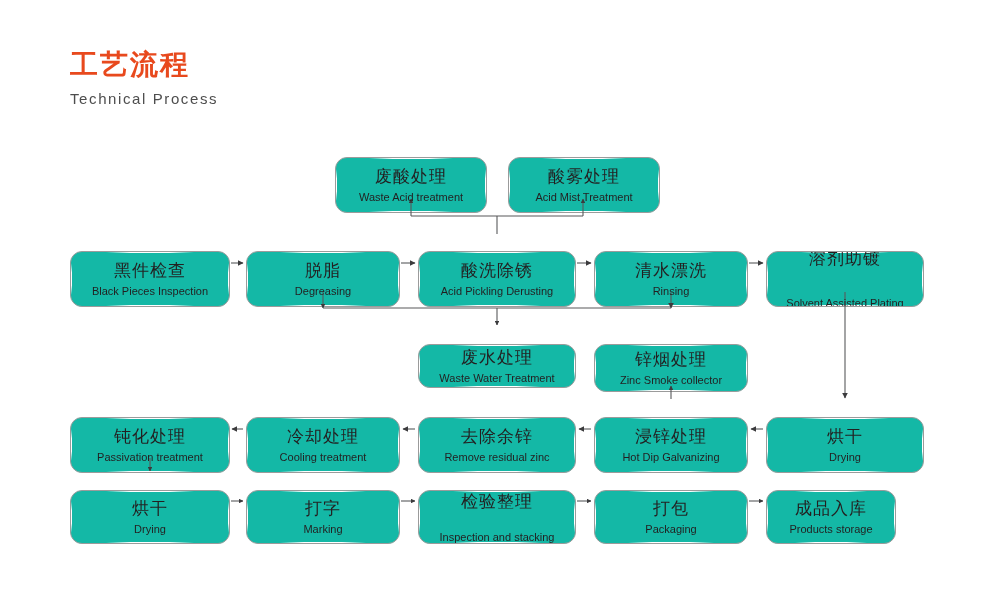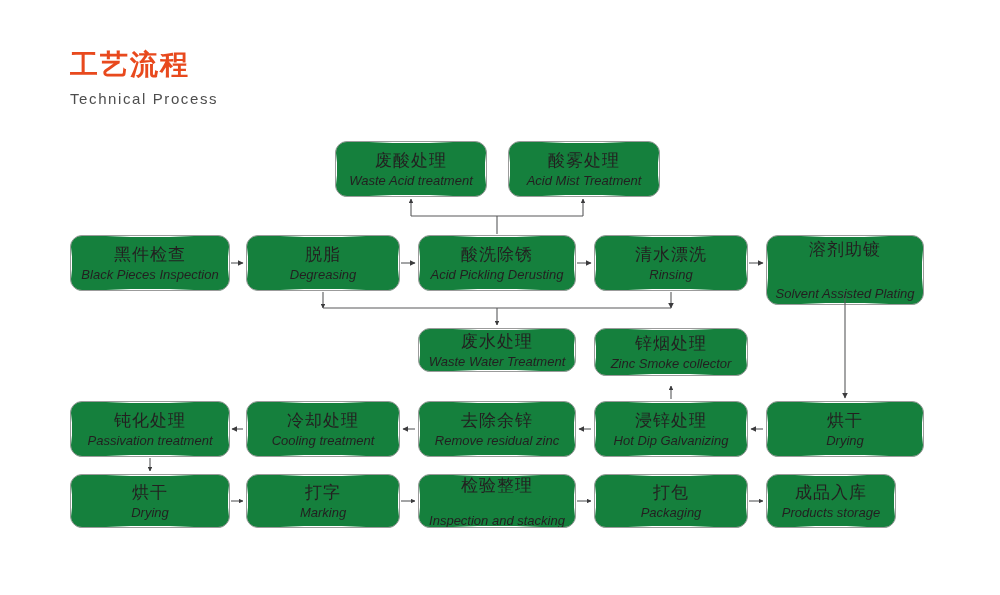--- a/index.html
+++ b/index.html
@@ -39,27 +39,28 @@
     margin-top: 6px;
     white-space: nowrap;
   }
 
   
   .node {
     position: absolute;
     box-sizing: border-box;
     border: 1px solid #9b9b9b;
     border-radius: 12px;
-    background: #15803d;
+    background: #14b8a6;
     display: flex;
     flex-direction: column;
     align-items: center;
     justify-content: center;
     text-align: center;
     overflow: hidden;
+    margin-top: 16px;
   }
   
   .node::before,
   .node::after {
     content: "";
     position: absolute;
     background: #ffffff;
     pointer-events: none;
   }
   .node::before {       
@@ -96,26 +97,25 @@
   .node .label-cn,
   .node .label-en { position: relative; z-index: 2; }
   .label-cn {
     font-size: 17px;
     line-height: 23px;
     color: #231f20;
     letter-spacing: 1px;
     white-space: nowrap;
   }
   .label-en {
-    font-size: 13px;
+    font-size: 11px;
     line-height: 16px;
     color: #231f20;
     white-space: nowrap;
     margin-top: 1px;
-    font-style: italic;
   }
 
   
   #wires {
     position: absolute;
     left: 0; top: 0;
     width: 1000px; height: 595px;
     pointer-events: none;
     z-index: 1;
   }
@@ -193,21 +193,21 @@
         <div class="label-en">Degreasing</div>
       </div>
       <div class="node" style="left: 418px; top: 235px; width: 158px; height: 56px;">
         <div class="label-cn">酸洗除锈</div>
         <div class="label-en">Acid Pickling Derusting</div>
       </div>
       <div class="node" style="left: 594px; top: 235px; width: 154px; height: 56px;">
         <div class="label-cn">清水漂洗</div>
         <div class="label-en">Rinsing</div>
       </div>
-      <div class="node" style="left: 766px; top: 235px; width: 158px; height: 70px; gap: 24px;">
+      <div class="node" style="left: 766px; top: 235px; width: 158px; height: 56px; gap: 24px;">
         <div class="label-cn">溶剂助镀</div>
         <div class="label-en">Solvent Assisted Plating</div>
       </div>
       <div class="node" style="left: 418px; top: 328px; width: 158px; height: 44px;">
         <div class="label-cn">废水处理</div>
         <div class="label-en">Waste Water Treatment</div>
       </div>
       <div class="node" style="left: 594px; top: 328px; width: 154px; height: 48px;">
         <div class="label-cn">锌烟处理</div>
         <div class="label-en">Zinc Smoke collector</div>

